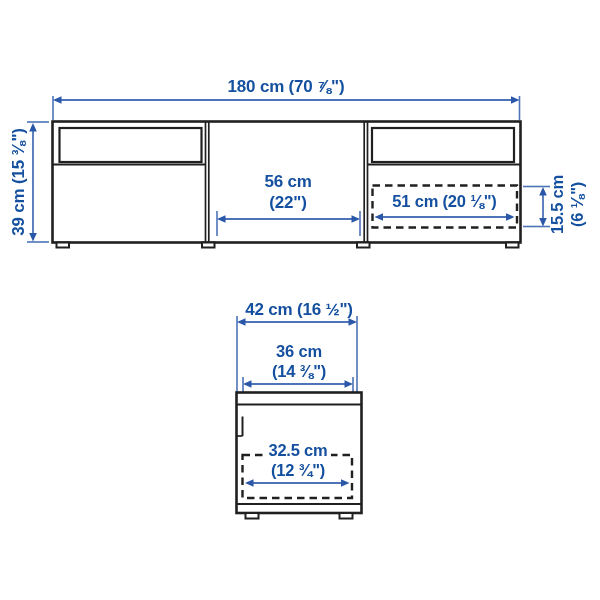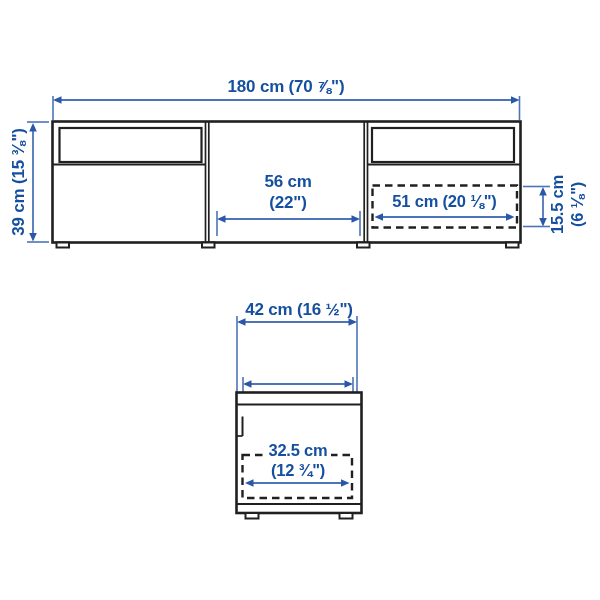--- a/index.html
+++ b/index.html
@@ -124,19 +124,23 @@
 
   <div class="dim small" style="left:374px;top:192px;width:141px;">51 cm (20 ⅛")</div>
 
   <div class="dim small rot" style="left:521px;top:185px;width:92px;height:39px;">
     <span style="display:block">15.5 cm</span>
     <span style="display:block">(6 ⅛")</span>
   </div>
 
   <div class="dim" style="left:219px;top:300px;width:160px;">42 cm (16 ½")</div>
 
+  <div class="dim small" style="left:249px;top:342px;width:100px;">
+    <span style="display:block">36 cm</span>
+    <span style="display:block">(14 ⅜")</span>
+  </div>
 
   <div class="dim small bgline" style="left:248px;top:441px;width:100px;">
     <span>32.5 cm</span><br>
     <span>(12 ¾")</span>
   </div>
 
 </div>
 
 </body></html>

